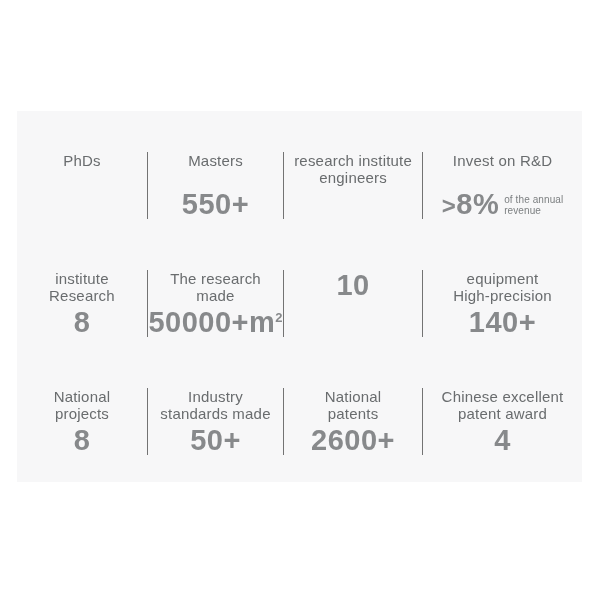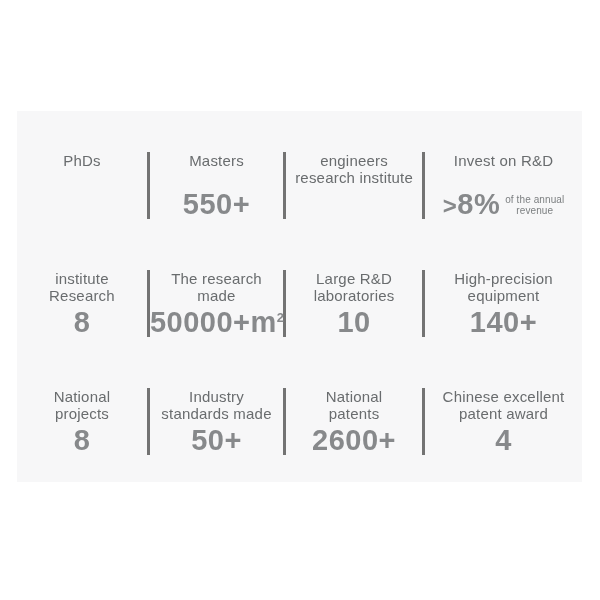--- a/index.html
+++ b/index.html
@@ -29,21 +29,21 @@
     grid-template-columns:23% 24.1% 24.6% 28.3%;
     margin-bottom:51px;
   }
   .row:last-child { margin-bottom:16px; }
   .cell {
     box-sizing:border-box;
     height:67px;
     text-align:center;
     overflow:visible;
   }
-  .cell + .cell { border-left:3px solid #737373; }
+  .cell + .cell { border-left:1px solid #737373; }
   .label {
     height:37px;
     font-size:15px;
     line-height:17px;
     color:#696c6e;
     letter-spacing:0.2px;
     text-align:center;
   }
   .label span { display:block; white-space:nowrap; }
   .value {
@@ -66,21 +66,21 @@
     justify-content:center;
     gap:5px;
   }
   .value-flex .gt { font-size:24px; }
   .note {
     font-size:10px;
     line-height:11px;
     font-weight:normal;
     letter-spacing:0.1px;
     color:#7d8082;
-    text-align:center;
+    text-align:left;
   }
   .note span { display:block; white-space:nowrap; }
 </style>
 </head>
 <body>
 
 <div class="page">
   <div class="panel">
 
     <div class="row">
@@ -92,22 +92,22 @@
       </div>
       <div class="cell">
         <div class="label">
           <span>Masters</span>
           <span></span>
         </div>
         <div class="value">550+</div>
       </div>
       <div class="cell">
         <div class="label">
+          <span>research institute</span>
           <span>engineers</span>
-          <span>research institute</span>
         </div>
       </div>
       <div class="cell">
         <div class="label">
           <span>Invest on R&amp;D</span>
           <span></span>
         </div>
         <div class="value value-flex">
           <span><span class="gt">&gt;</span><span>8%</span></span>
           <span class="note">
@@ -127,30 +127,26 @@
         <div class="value">8</div>
       </div>
       <div class="cell">
         <div class="label">
           <span>The research</span>
           <span>made</span>
         </div>
         <div class="value"><span>50000+m</span><span class="sup">2</span></div>
       </div>
       <div class="cell">
-        <div class="label">
-          <span>Large R&amp;D</span>
-          <span>laboratories</span>
-        </div>
         <div class="value">10</div>
       </div>
       <div class="cell">
         <div class="label">
+          <span>equipment</span>
           <span>High-precision</span>
-          <span>equipment</span>
         </div>
         <div class="value">140+</div>
       </div>
     </div>
 
     <div class="row">
       <div class="cell">
         <div class="label">
           <span>National</span>
           <span>projects</span>

